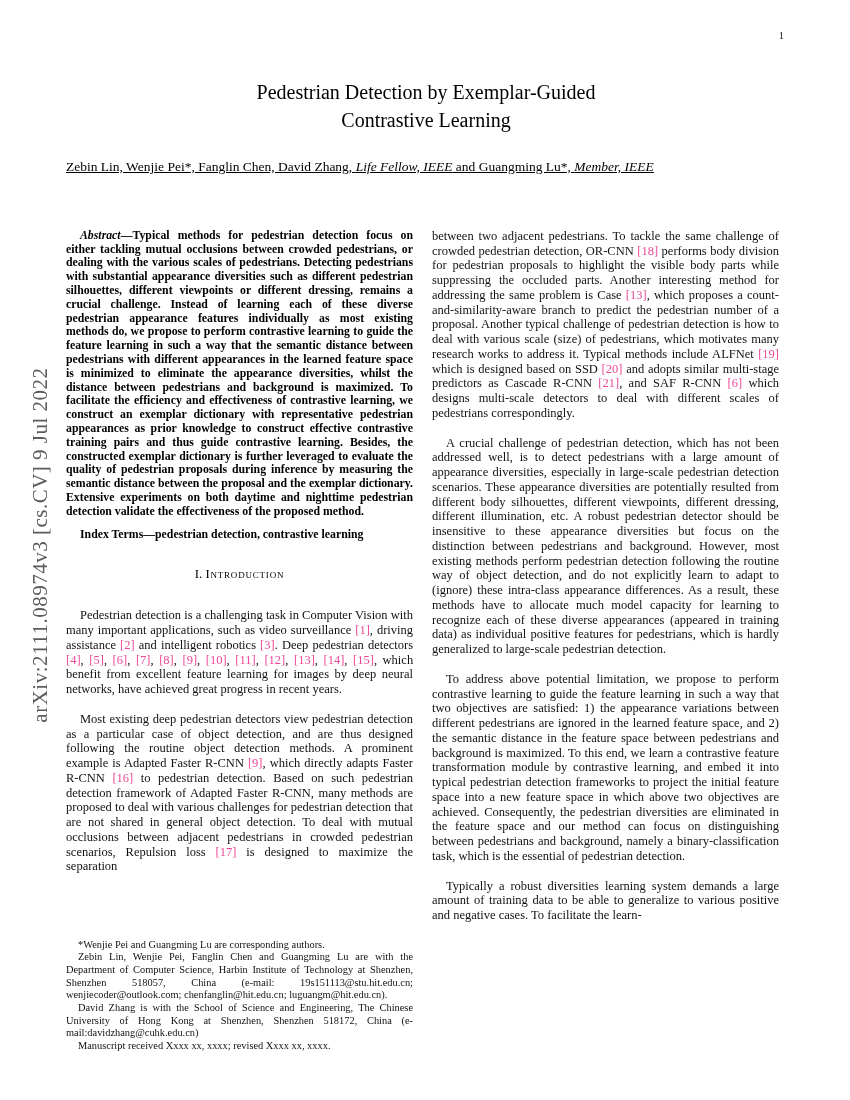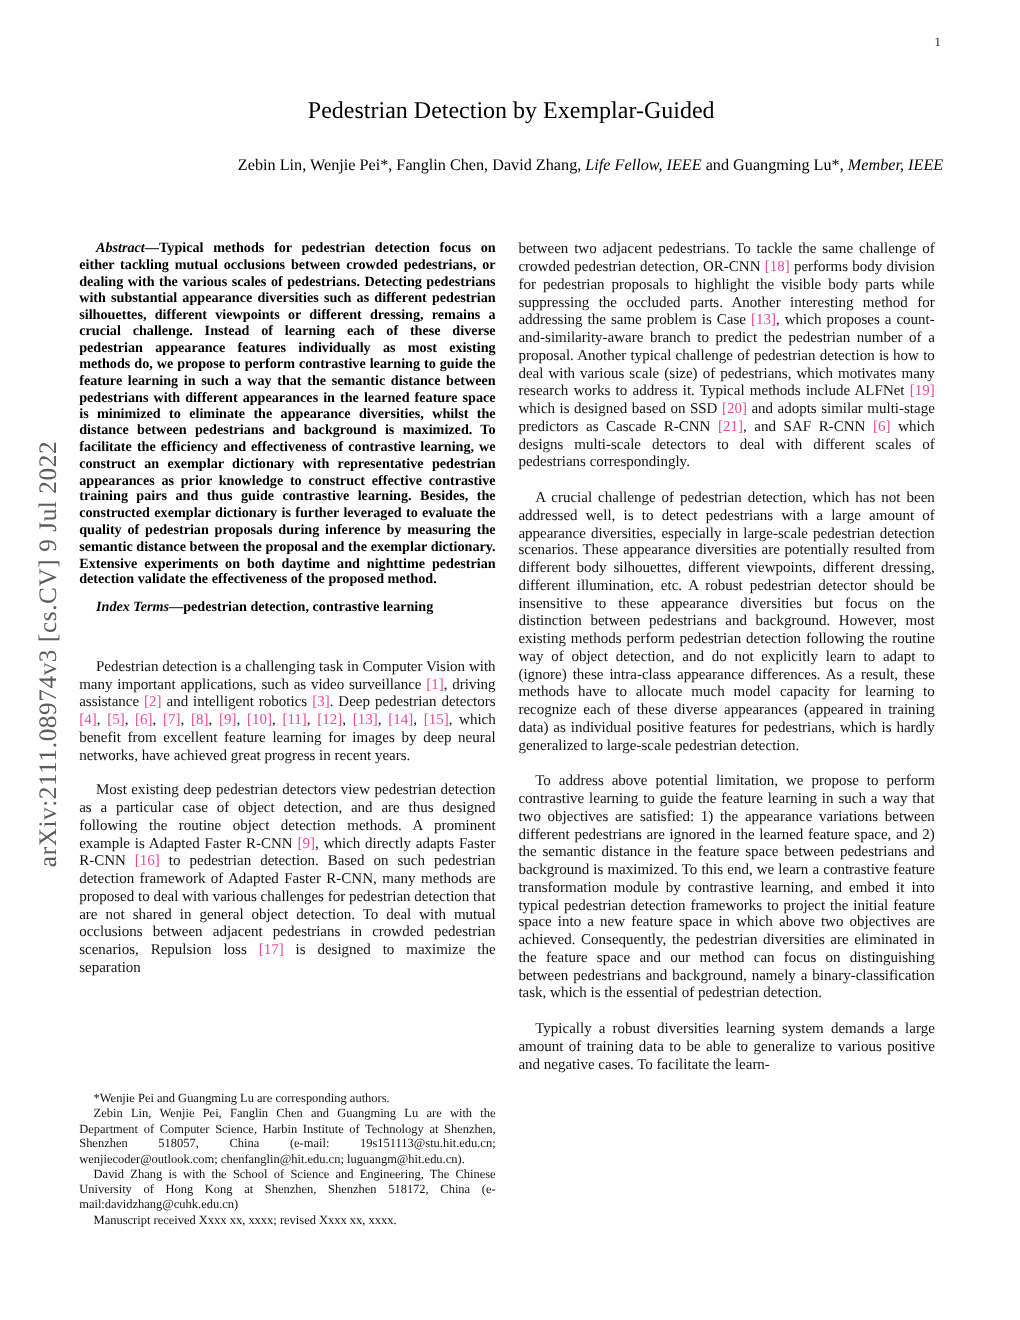--- a/index.html
+++ b/index.html
@@ -14,37 +14,37 @@
     position:absolute;top:545px;left:40px;
     transform:translate(-50%,-50%) rotate(-90deg);
     white-space:nowrap;font-size:21px;color:#5c5c5c;letter-spacing:0.5px;
     font-family:"Liberation Serif", serif;
   }
   .content{position:absolute;left:66px;top:78px;width:720px;}
   .title{
     text-align:center;font-size:20px;font-weight:normal;line-height:1.42;
     margin:0 0 24px 0;color:#000;
   }
-  .authors{text-align:right;font-size:13.5px;margin:0 0 54px 0;color:#000;}
+  .authors{text-align:left;font-size:13.5px;margin:0 0 54px 0;color:#000;text-decoration:underline;}
   .authors .it{font-style:italic;}
   .columns{display:flex;gap:19px;align-items:flex-start;}
   .col{width:347px;text-align:justify;}
   .left-col{display:flex;flex-direction:column;height:824px;}
   p.body{font-size:12.5px;line-height:1.18;margin:0;color:#111;}
   p.indent{text-indent:14px;margin-top:15px;}
   .abstract{
     font-weight:bold;font-size:11.8px;line-height:1.17;margin:0 0 9px 0;
     text-indent:14px;color:#000;
   }
   .abs-label{font-style:italic;}
   .index-terms{
     font-weight:bold;font-size:11.8px;line-height:1.17;margin:0 0 20px 0;
     text-indent:14px;color:#000;
   }
-  .it-label{font-style:italic;}
+  .it-label{}
   .section-heading{
     text-align:center;font-size:12.8px;font-weight:normal;margin:6px 0 11px 0;color:#000;
   }
   .section-heading .sc{font-variant:small-caps;letter-spacing:0.8px;}
   .footnotes{margin-top:auto;font-size:10.4px;line-height:1.22;color:#111;}
   .footnotes p{margin:0;text-indent:12px;text-align:justify;}
   .cite{color:#ec4899;}
 </style>
 </head>
 <body>
@@ -52,32 +52,35 @@
 <div class="page">
 
   <div class="page-number">1</div>
 
   <div class="arxiv-sidebar">arXiv:2111.08974v3  [cs.CV]  9 Jul 2022</div>
 
   <div class="content">
 
     <h1 class="title">
       <span>Pedestrian Detection by Exemplar-Guided</span><br>
+      <span>Contrastive Learning</span>
     </h1>
 
     <div class="authors"><span>Zebin Lin, Wenjie Pei*, Fanglin Chen, David Zhang, </span><span class="it">Life Fellow, IEEE</span><span> and Guangming Lu*, </span><span class="it">Member, IEEE</span></div>
 
     <div class="columns">
 
       <div class="col left-col">
 
         <p class="abstract"><span class="abs-label">Abstract</span><span>—</span><span>Typical methods for pedestrian detection focus on either tackling mutual occlusions between crowded pedestrians, or dealing with the various scales of pedestrians. Detecting pedestrians with substantial appearance diversities such as different pedestrian silhouettes, different viewpoints or different dressing, remains a crucial challenge. Instead of learning each of these diverse pedestrian appearance features individually as most existing methods do, we propose to perform contrastive learning to guide the feature learning in such a way that the semantic distance between pedestrians with different appearances in the learned feature space is minimized to eliminate the appearance diversities, whilst the distance between pedestrians and background is maximized. To facilitate the efficiency and effectiveness of contrastive learning, we construct an exemplar dictionary with representative pedestrian appearances as prior knowledge to construct effective contrastive training pairs and thus guide contrastive learning. Besides, the constructed exemplar dictionary is further leveraged to evaluate the quality of pedestrian proposals during inference by measuring the semantic distance between the proposal and the exemplar dictionary. Extensive experiments on both daytime and nighttime pedestrian detection validate the effectiveness of the proposed method.</span></p>
 
         <p class="index-terms"><span class="it-label">Index Terms</span><span>—</span><span>pedestrian detection, contrastive learning</span></p>
 
+        <h2 class="section-heading"><span>I.</span>
+          <span class="sc">Introduction</span></h2>
 
         <p class="body indent">Pedestrian detection is a challenging task in Computer Vision with many important applications, such as video surveillance <span class="cite">[1]</span>, driving assistance <span class="cite">[2]</span> and intelligent robotics <span class="cite">[3]</span>. Deep pedestrian detectors <span class="cite">[4]</span>, <span class="cite">[5]</span>, <span class="cite">[6]</span>, <span class="cite">[7]</span>, <span class="cite">[8]</span>, <span class="cite">[9]</span>, <span class="cite">[10]</span>, <span class="cite">[11]</span>, <span class="cite">[12]</span>, <span class="cite">[13]</span>, <span class="cite">[14]</span>, <span class="cite">[15]</span>, which benefit from excellent feature learning for images by deep neural networks, have achieved great progress in recent years.</p>
         <p class="body indent">Most existing deep pedestrian detectors view pedestrian detection as a particular case of object detection, and are thus designed following the routine object detection methods. A prominent example is Adapted Faster R-CNN <span class="cite">[9]</span>, which directly adapts Faster R-CNN <span class="cite">[16]</span> to pedestrian detection. Based on such pedestrian detection framework of Adapted Faster R-CNN, many methods are proposed to deal with various challenges for pedestrian detection that are not shared in general object detection. To deal with mutual occlusions between adjacent pedestrians in crowded pedestrian scenarios, Repulsion loss <span class="cite">[17]</span> is designed to maximize the separation</p>
 
         <div class="footnotes">
           <p>*Wenjie Pei and Guangming Lu are corresponding authors.</p>
           <p>Zebin Lin, Wenjie Pei, Fanglin Chen and Guangming Lu are with the Department of Computer Science, Harbin Institute of Technology at Shenzhen, Shenzhen 518057, China (e-mail: 19s151113@stu.hit.edu.cn; wenjiecoder@outlook.com; chenfanglin@hit.edu.cn; luguangm@hit.edu.cn).</p>
           <p>David Zhang is with the School of Science and Engineering, The Chinese University of Hong Kong at Shenzhen, Shenzhen 518172, China (e-mail:davidzhang@cuhk.edu.cn)</p>
           <p>Manuscript received Xxxx xx, xxxx; revised Xxxx xx, xxxx.</p>
         </div>

